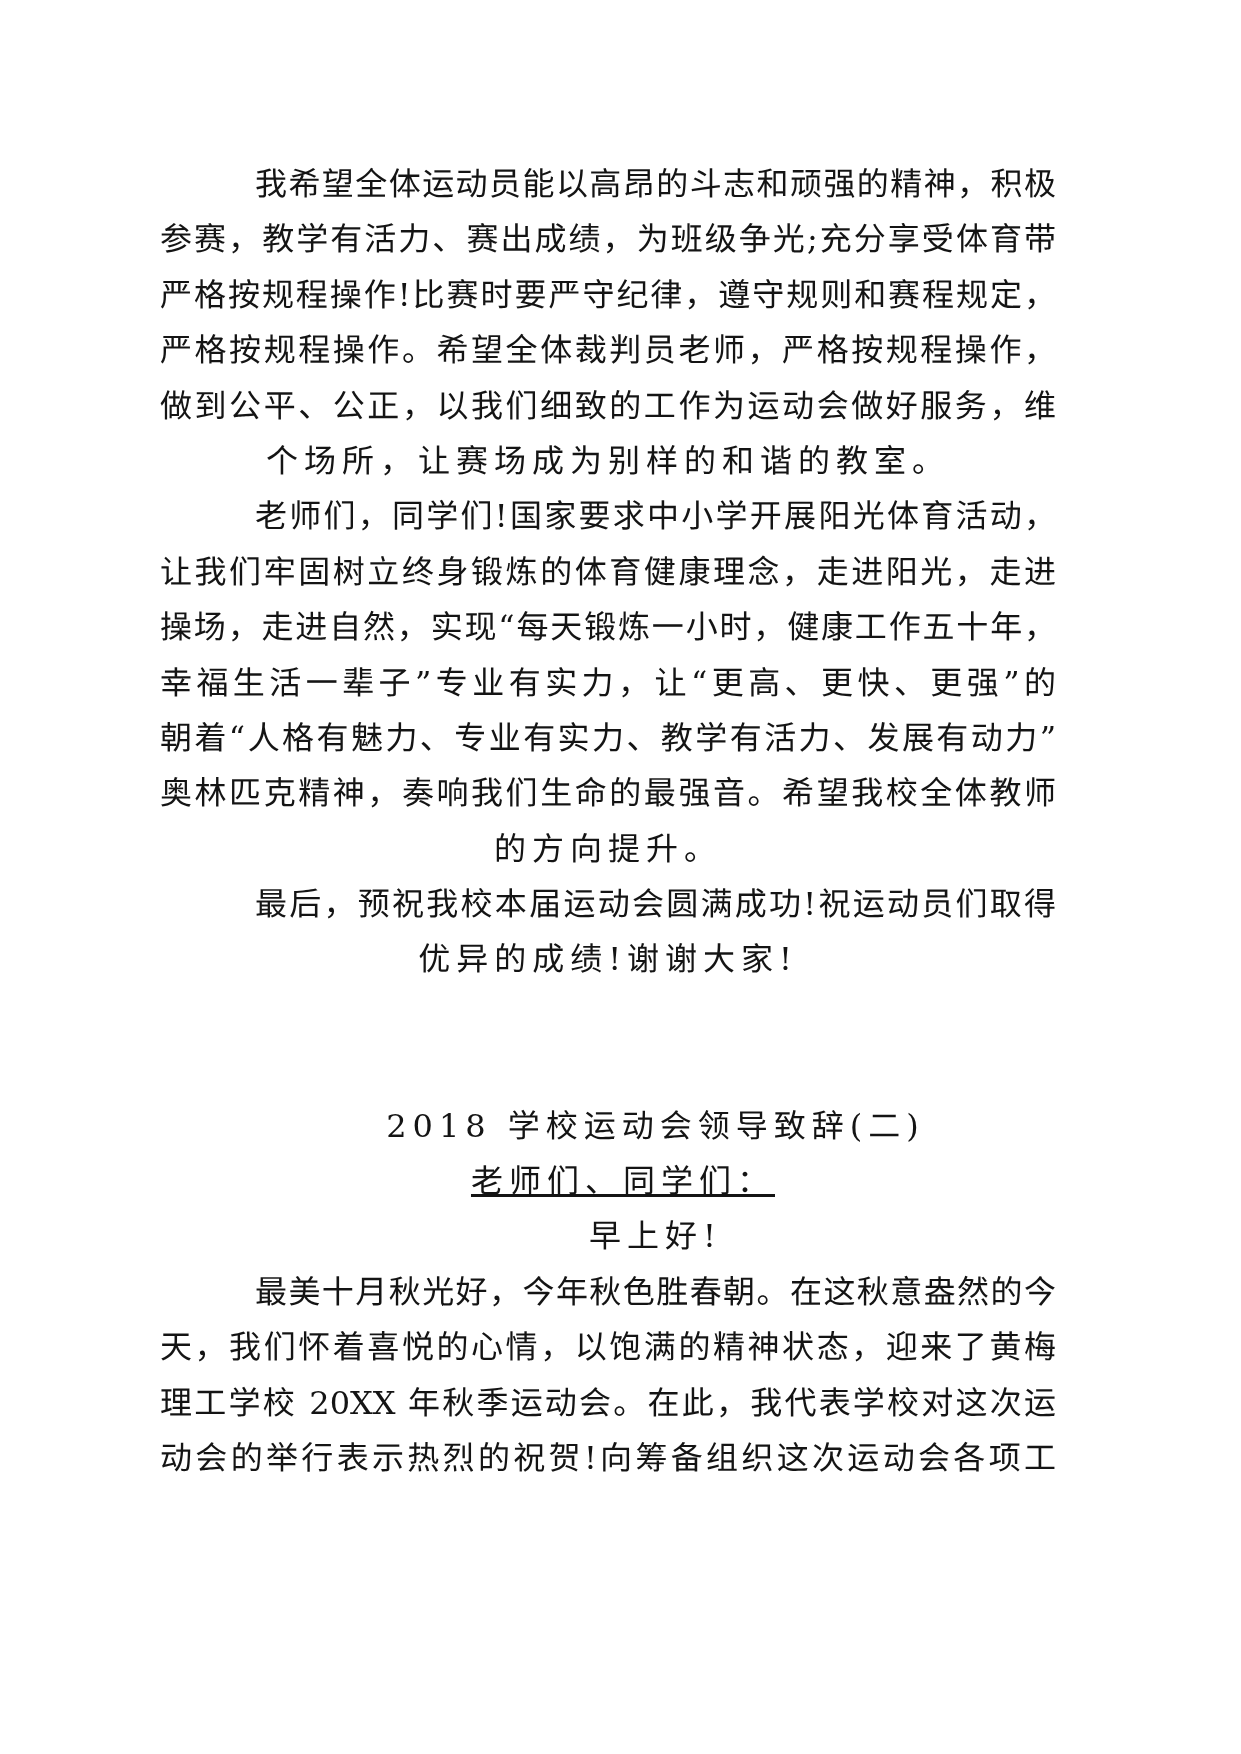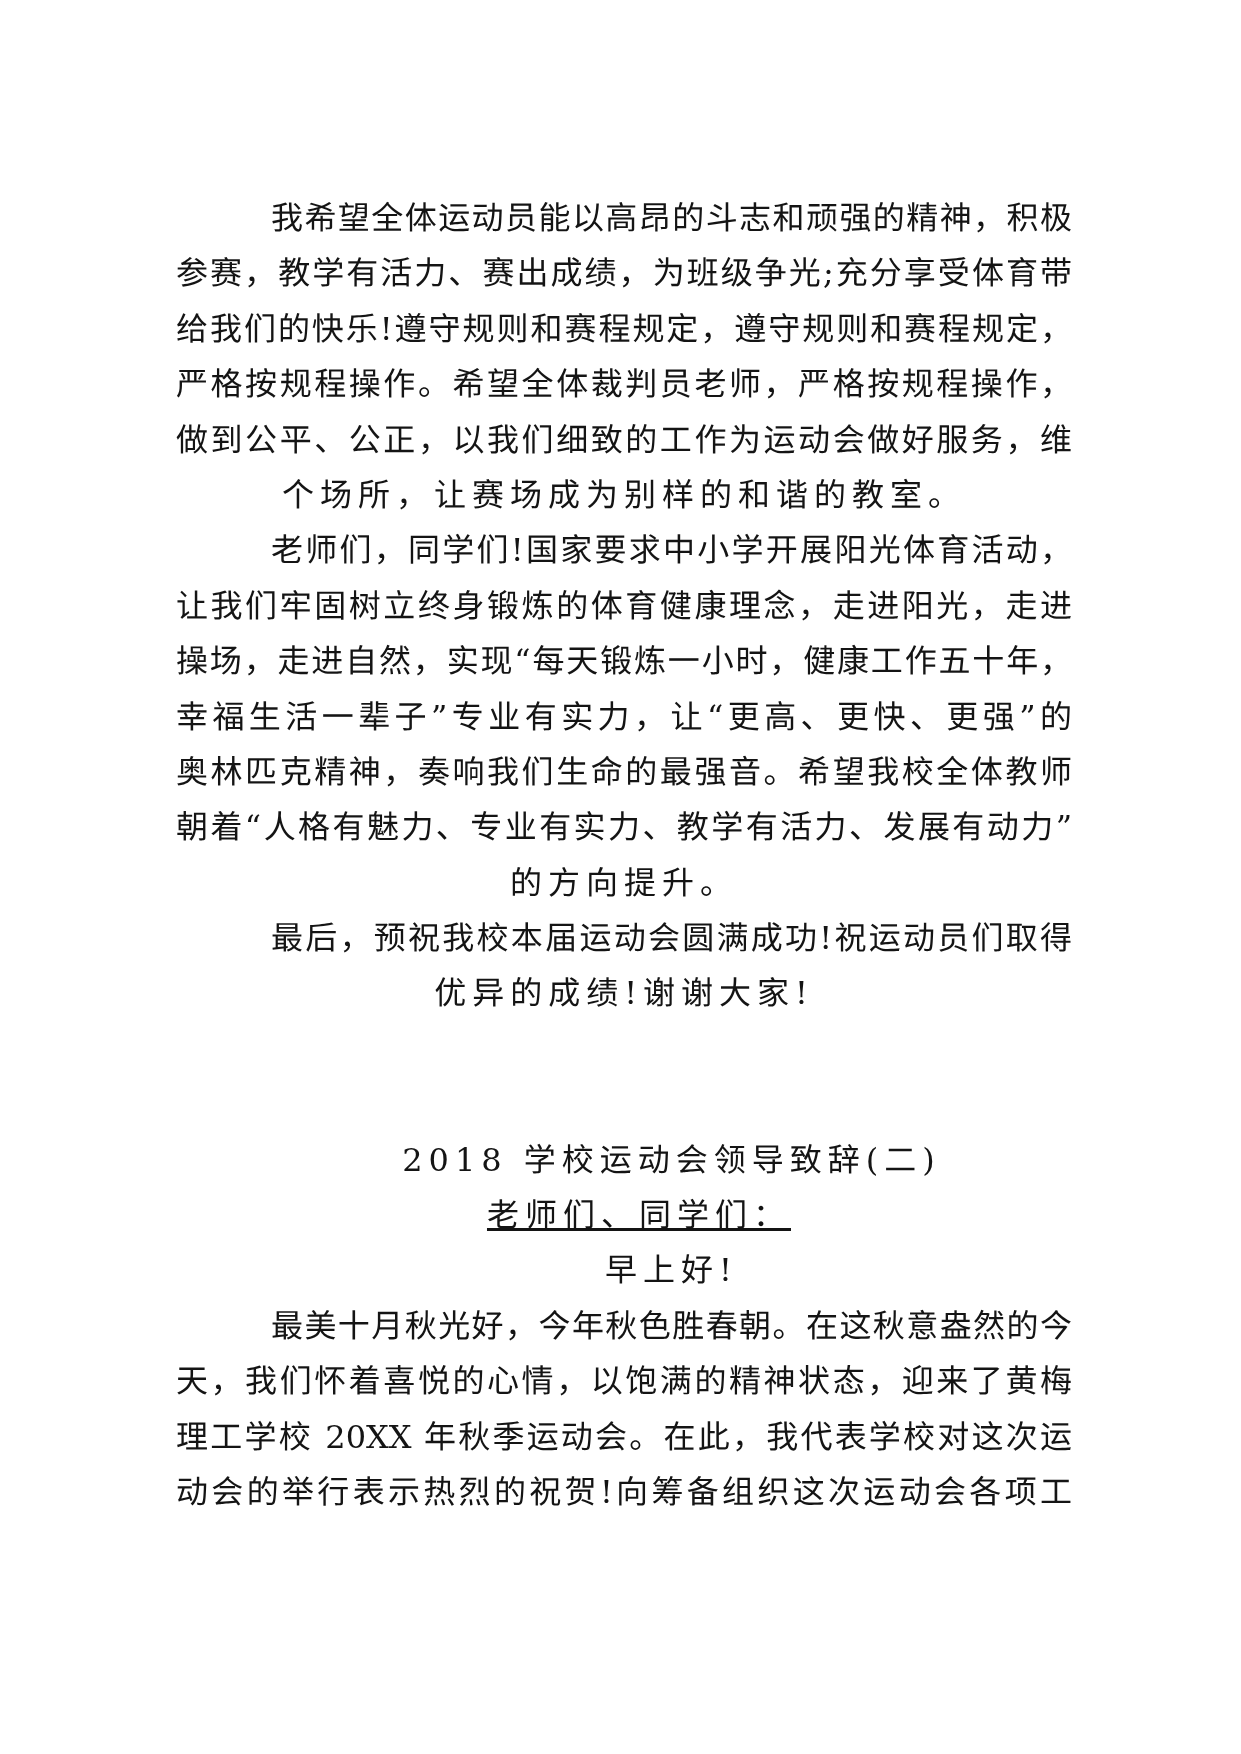--- a/index.html
+++ b/index.html
@@ -13,25 +13,24 @@
     overflow: hidden;
   }
   .page {
     position: relative;
     width: 1241px;
     height: 1754px;
     background: #ffffff;
   }
   .doc {
     position: absolute;
-    left: 176px;
+    left: 160px;
     top: 157px;
     width: 896px;
     color: #141414;
-    margin-top: 34px;
   }
   .line {
     height: 55.4px;
     line-height: 55.4px;
     font-size: 32px;
     font-family: "DejaVu Serif", "Liberation Serif", serif;
     letter-spacing: 6px;
     white-space: pre;
     text-align: center;
   }
@@ -48,30 +47,30 @@
   .line.i30 { padding-left: 30px; text-decoration: underline; }
   .line.blank { }
 </style>
 </head>
 <body style="background: rgb(255, 255, 255);">
 
 <div class="page">
   <div class="doc" style="color: rgb(20, 20, 20);">
     <div class="line j i95">我希望全体运动员能以高昂的斗志和顽强的精神，积极</div>
     <div class="line j">参赛，教学有活力、赛出成绩，为班级争光;充分享受体育带</div>
-    <div class="line j">给我们的快乐!遵守规则和赛程规定，遵守规则和赛程规定，</div>
+    <div class="line j">严格按规程操作!比赛时要严守纪律，遵守规则和赛程规定，</div>
     <div class="line j">严格按规程操作。希望全体裁判员老师，严格按规程操作，</div>
     <div class="line j">做到公平、公正，以我们细致的工作为运动会做好服务，维</div>
     <div class="line">个场所，让赛场成为别样的和谐的教室。</div>
     <div class="line j i95">老师们，同学们!国家要求中小学开展阳光体育活动，</div>
     <div class="line j">让我们牢固树立终身锻炼的体育健康理念，走进阳光，走进</div>
     <div class="line j">操场，走进自然，实现“每天锻炼一小时，健康工作五十年，</div>
     <div class="line j">幸福生活一辈子”专业有实力，让“更高、更快、更强”的</div>
+    <div class="line j">朝着“人格有魅力、专业有实力、教学有活力、发展有动力”</div>
     <div class="line j">奥林匹克精神，奏响我们生命的最强音。希望我校全体教师</div>
-    <div class="line j">朝着“人格有魅力、专业有实力、教学有活力、发展有动力”</div>
     <div class="line">的方向提升。</div>
     <div class="line j i95">最后，预祝我校本届运动会圆满成功!祝运动员们取得</div>
     <div class="line">优异的成绩!谢谢大家!</div>
     <div class="line blank"></div>
     <div class="line blank"></div>
     <div class="line i95">2018 学校运动会领导致辞(二)</div>
     <div class="line i30">老师们、同学们：</div>
     <div class="line i95">早上好!</div>
     <div class="line j i95">最美十月秋光好，今年秋色胜春朝。在这秋意盎然的今</div>
     <div class="line j">天，我们怀着喜悦的心情，以饱满的精神状态，迎来了黄梅</div>

